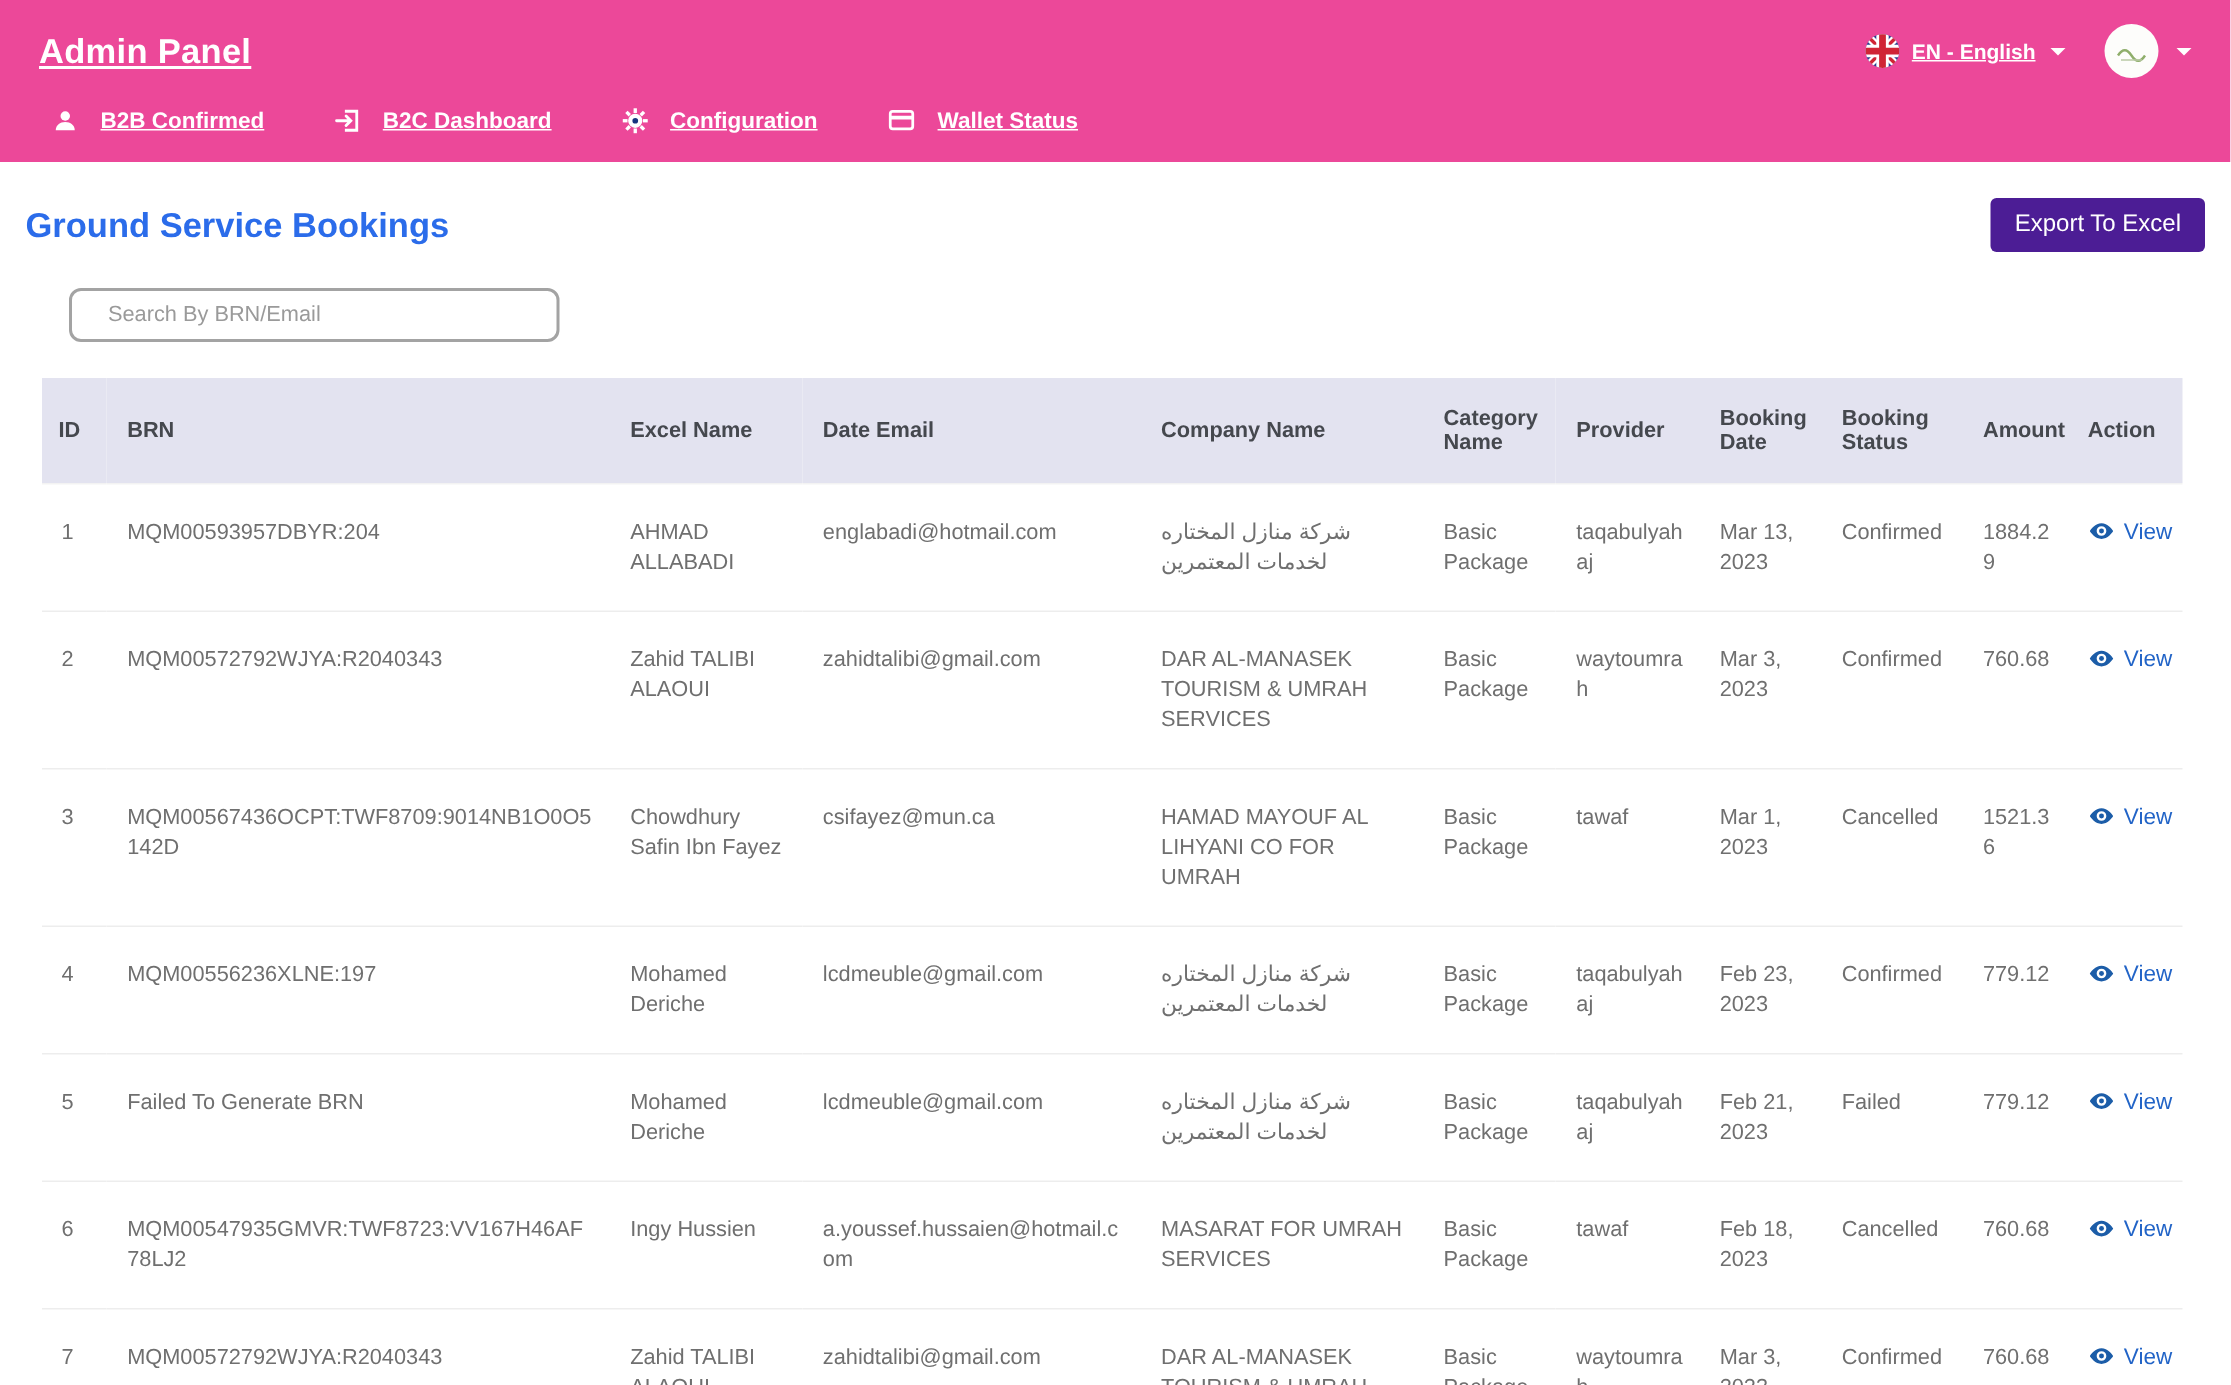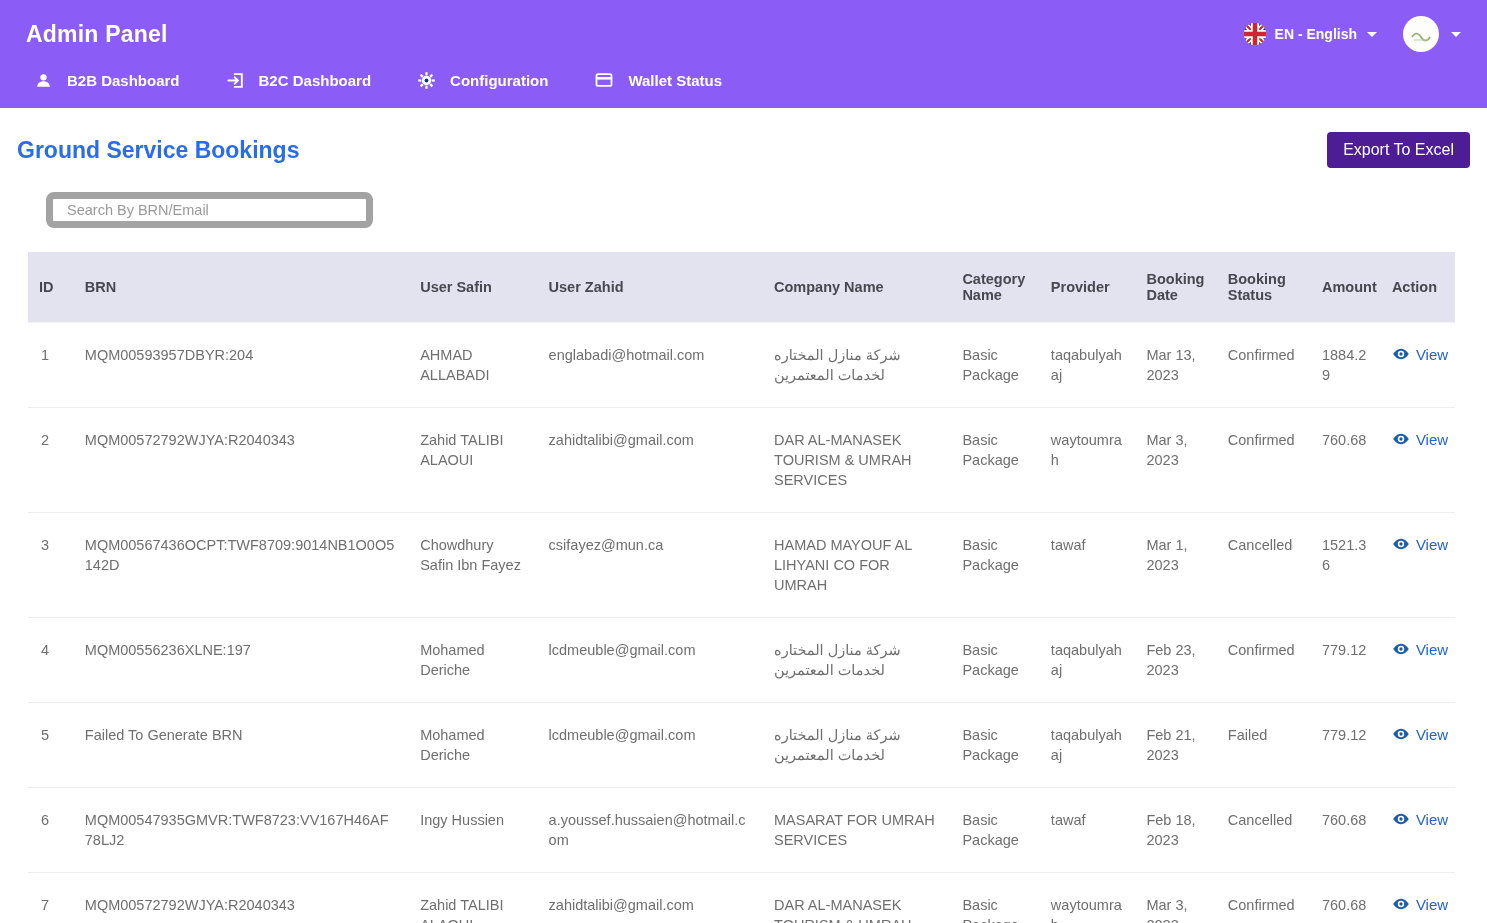--- a/index.html
+++ b/index.html
@@ -1,38 +1,38 @@
 <!DOCTYPE html>
 <html><head>
 <meta charset="utf-8">
 <style>
   * { box-sizing: border-box; }
   html,body { margin:0; padding:0; background:#fff; font-family:"Liberation Sans", sans-serif; }
 
   
-  .topbar { background:#8b5cf6; color:#fff; padding:12px 0 0 0; }
+  .topbar { background:#ec4899; color:#fff; padding:12px 0 0 0;text-decoration:underline; }
   .topbar-row1 { display:flex; justify-content:space-between; align-items:center; padding:4px 26px 2px 26px; }
   .app-title { font-size:23px; font-weight:bold; letter-spacing:.2px; }
   .topbar-right { display:flex; align-items:center; gap:26px; }
   .lang-select { display:flex; align-items:center; gap:8px; cursor:pointer; font-weight:bold; font-size:14px; }
   .caret { width:0; height:0; border-left:5px solid transparent; border-right:5px solid transparent; border-top:5px solid #fff; margin-left:2px; }
   .avatar-wrap { display:flex; align-items:center; gap:10px; cursor:pointer; }
   .avatar { width:36px; height:36px; border-radius:50%; background:#fdfdfb; display:flex; align-items:center; justify-content:center; overflow:hidden; }
   .nav { display:flex; align-items:center; gap:46px; padding:16px 26px 18px 34px; }
   .nav-item { display:flex; align-items:center; gap:14px; cursor:pointer; font-size:15px; font-weight:bold; }
   .nav-item .icon { display:flex; align-items:center; justify-content:center; }
 
   
   .page-head { display:flex; justify-content:space-between; align-items:center; padding:24px 17px 0 17px; }
   .page-title { font-size:23px; font-weight:bold; color:#2b6cea; }
   .export-btn { background:#4c1d95; color:#fff; border:none; border-radius:4px; font-family:inherit;
                 font-size:16px; font-weight:500; padding:9px 16px; cursor:pointer; }
 
   .search-row { padding:24px 0 24px 46px; }
-  .search-input { width:327px; height:36px; border:7px solid #a3a3a3; border-radius:8px; padding:0 14px;
+  .search-input { width:327px; height:36px; border:2px solid #a3a3a3; border-radius:8px; padding:0 24px;
                   font-size:14.5px; font-family:inherit; color:#555; outline:none; }
   .search-input::placeholder { color:#9a9a9a; }
 
   
   .table-wrap { padding:0 32px 30px 28px; }
   table { width:100%; border-collapse:collapse; table-layout:fixed; }
   thead th { background:#e3e3f0; color:#45484e; font-size:14.5px; font-weight:bold; text-align:left;
              padding:14px 10px 14px 14px; vertical-align:middle; height:70px; }
   thead th:first-child { padding-left:11px; }
   tbody td { color:#6f6f6f; font-size:14.5px; text-align:left; vertical-align:top;
@@ -82,21 +82,21 @@
     </div>
   </div>
   <nav class="nav">
     <div class="nav-item">
       <span class="icon">
         <svg width="19" height="19" viewBox="0 0 24 24" fill="#fff">
             <circle cx="12" cy="8" r="4"></circle>
             <path d="M4 20c0-4.4 3.6-7 8-7s8 2.6 8 7z"></path>
           </svg>
       </span>
-      <span>B2B Dashboard</span>
+      <span>B2B Confirmed</span>
     </div>
     <div class="nav-item">
       <span class="icon">
         <svg width="19" height="19" viewBox="0 0 24 24" fill="none" stroke="#fff" stroke-width="2.4">
             <path d="M10 4 H20 V20 H10"></path>
             <path d="M3 12 H14 M11 8 l4 4 -4 4" stroke-linecap="round"></path>
           </svg>
       </span>
       <span>B2C Dashboard</span>
     </div>
@@ -154,22 +154,22 @@
         <col style="width: 6.7%;">
         <col style="width: 5.7%;">
         <col style="width: 6.6%;">
         <col style="width: 4.9%;">
         <col style="width: 5.4%;">
       </colgroup>
     <thead>
       <tr>
           <th>ID</th>
           <th>BRN</th>
-          <th>User Safin</th>
-          <th>User Zahid</th>
+          <th>Excel Name</th>
+          <th>Date Email</th>
           <th>Company Name</th>
           <th>Category Name</th>
           <th>Provider</th>
           <th>Booking Date</th>
           <th>Booking Status</th>
           <th>Amount</th>
           <th>Action</th>
         </tr>
     </thead>
     <tbody>

